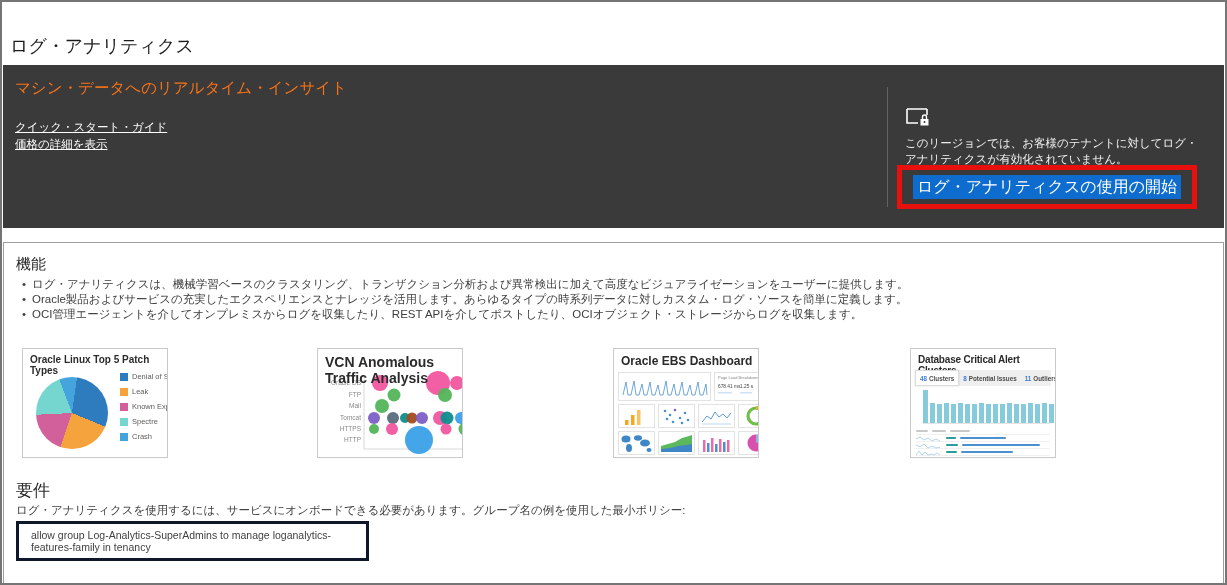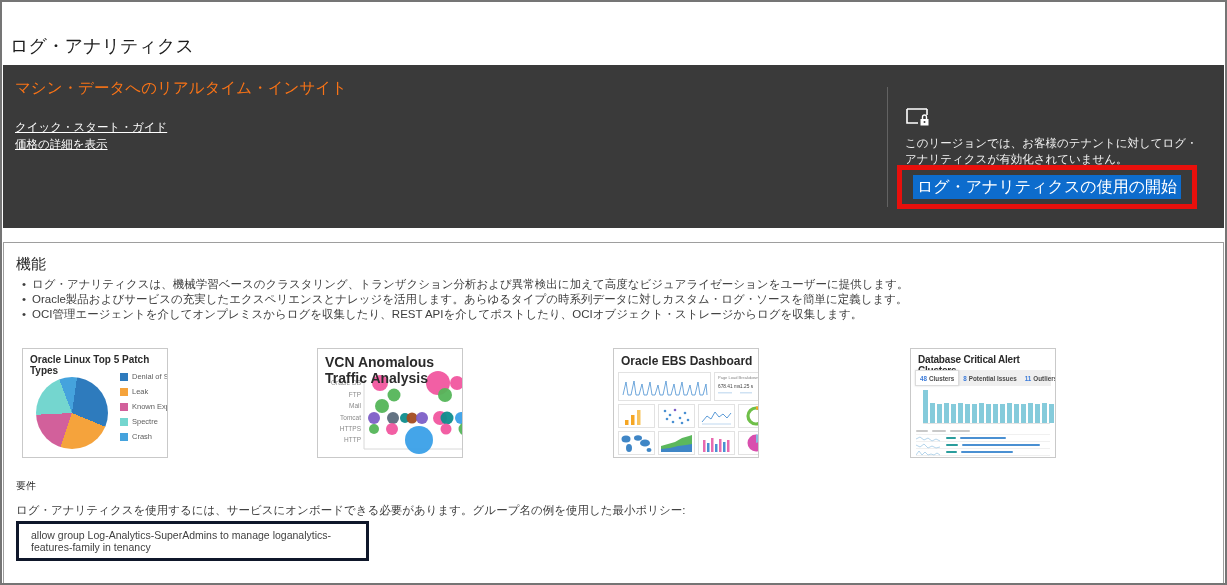--- a/index.html
+++ b/index.html
@@ -66,21 +66,21 @@
   .cbars { position:absolute; left:12px; right:5px; top:41px; height:34px;
            display:flex; align-items:flex-end; gap:2px; border-bottom:1px solid #e3e3e3; }
   .cbar { width:5px; background:#85cbdb; flex:none; }
   .ctable { position:absolute; left:5px; right:5px; top:79px; }
   .ctable .trow { display:flex; align-items:center; height:7px; border-bottom:1px solid #f907; 
                   border-bottom:1px solid #f0f0f0; }
   .ctable svg { margin-right:4px; flex:none; }
   .tseg { height:2px; border-radius:1px; margin-right:4px; flex:none; }
 
   
-  .req-heading { position:absolute; left:12px; top:236px; font-size:10px; font-weight:400; color:#2b2b2b; }
+  .req-heading { position:absolute; left:12px; top:236px; font-size:17px; font-weight:400; color:#2b2b2b; }
   .req-desc { position:absolute; left:12px; top:260px; font-size:11.5px; color:#3d3d3d; }
   .policy-box { position:absolute; left:12px; top:278px; width:353px; height:40px;
                 border:3px solid #0f172a; display:flex; align-items:center; padding-left:12px; }
   .policy-text { font-size:10.5px; color:#3f3f3f; }
 </style>
 </head>
 <body>
 
 <div id="screen">
 

